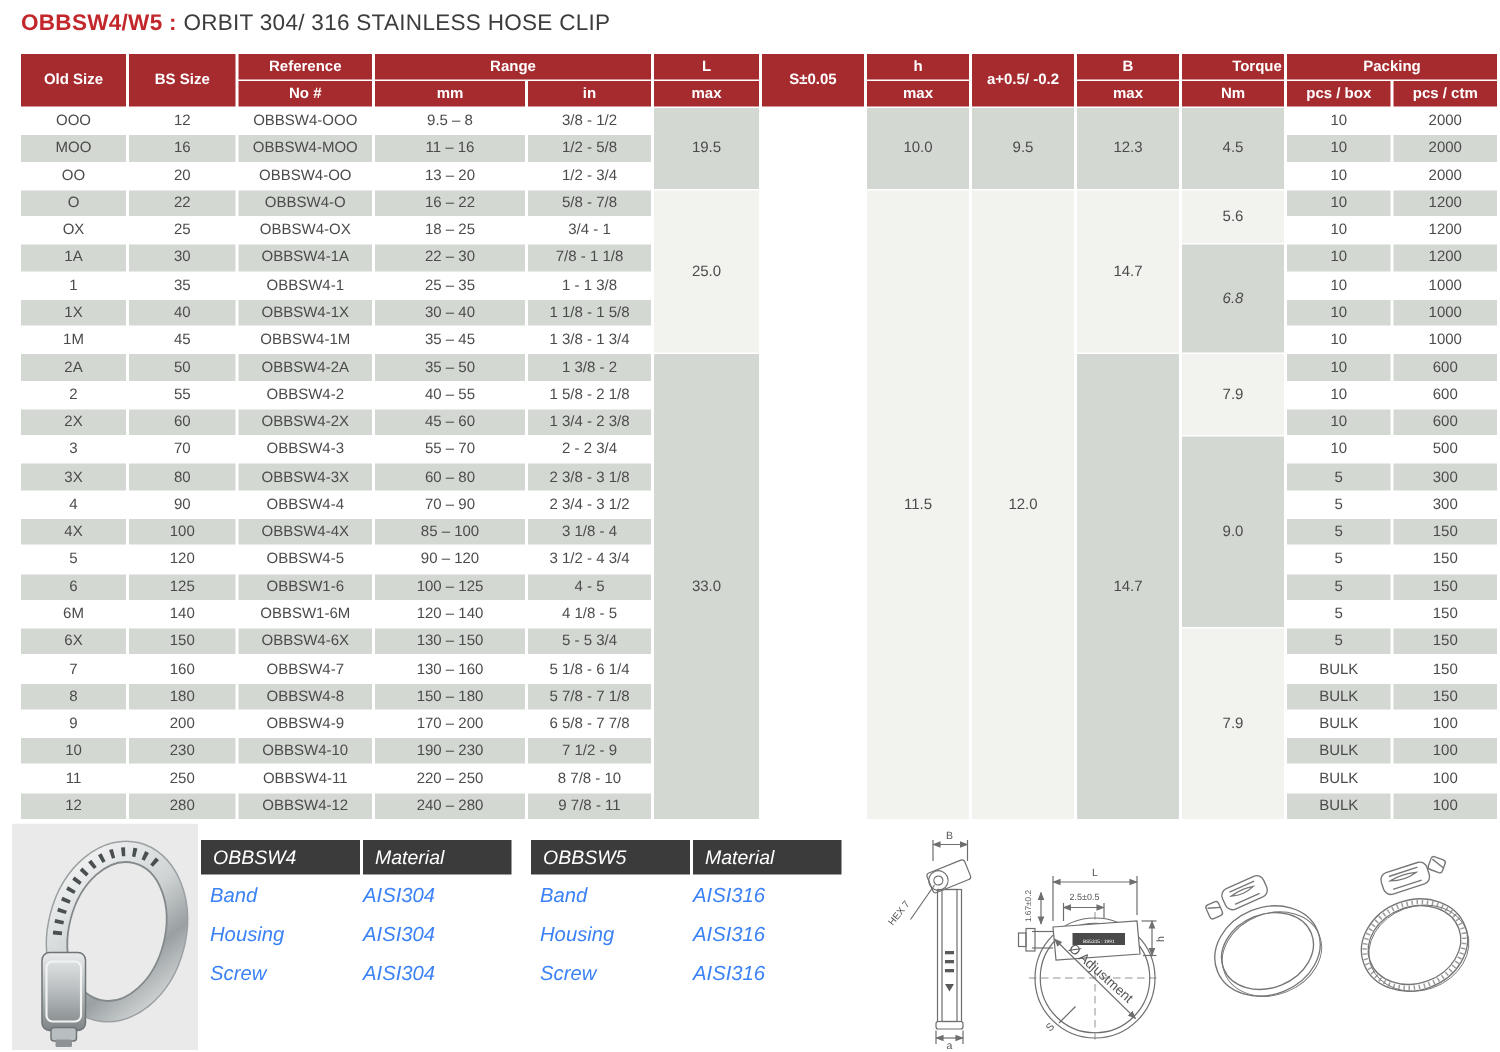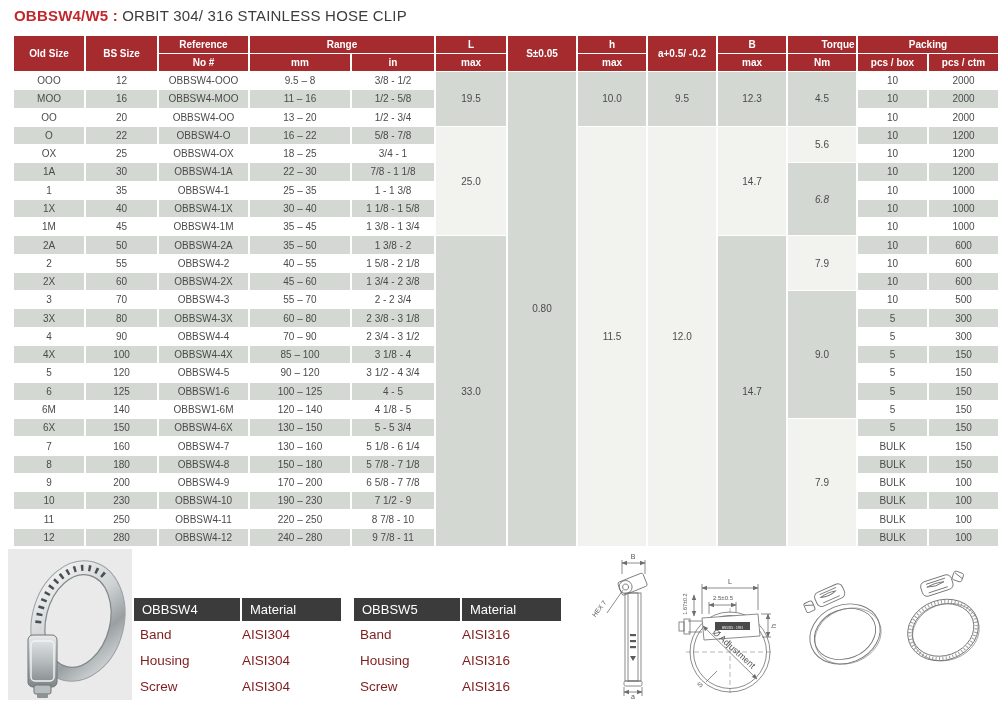--- a/index.html
+++ b/index.html
@@ -19,26 +19,26 @@
     column-gap:2px;row-gap:1px;background:#ffffff;
   }
   .hcell{background:#a62b2f;color:#fff;display:flex;align-items:center;justify-content:center;
     font-weight:bold;font-size:10px;white-space:nowrap;}
   .cell{display:flex;align-items:center;justify-content:center;font-size:10px;color:#4b4b4b;
     background:#ffffff;white-space:nowrap;}
   .shade{background:#d3d8d2;}
   .lightx{background:#f2f2ef;}
   
   .photo-box{position:absolute;left:8px;top:549px;width:124px;height:151px;}
-  .mat-table{position:absolute;top:598px;width:207px;}
+  .mat-table{position:absolute;top:560px;width:207px;font-style:italic;}
   .mat-head{display:grid;grid-template-columns:106px 99px;column-gap:2px;}
   .mat-head div{background:#3b3b3b;color:#fff;font-size:13px;height:23px;display:flex;
     align-items:center;padding-left:8px;}
   .mat-row{display:grid;grid-template-columns:108px 99px;height:26px;align-items:center;
-    font-size:13.5px;color:#7f1d1d;}
+    font-size:13.5px;color:#3b82f6;}
   .mat-row .lab{padding-left:6px;}
   #mat1{left:134px;} #mat2{left:354px;}
   .tech-drawing{position:absolute;left:588px;top:548px;}
   .clip-sketch-a{position:absolute;left:795px;top:566px;}
   .clip-sketch-b{position:absolute;left:893px;top:560px;}
   svg text{font-family:"Liberation Sans", sans-serif;}
 </style>
 </head>
 <body>
 
@@ -246,21 +246,20 @@
     <div class="cell shade" style="grid-area: 28 / 1;">12</div>
     <div class="cell shade" style="grid-area: 28 / 2;">280</div>
     <div class="cell shade" style="grid-area: 28 / 3;">OBBSW4-12</div>
     <div class="cell shade" style="grid-area: 28 / 4;">240 – 280</div>
     <div class="cell shade" style="grid-area: 28 / 5;">9  7/8 - 11</div>
     <div class="cell shade" style="grid-area: 28 / 12;">BULK</div>
     <div class="cell shade" style="grid-area: 28 / 13;">100</div>
     <div class="cell shade" style="grid-area: 3 / 6 / span 3;">19.5</div>
     <div class="cell lightx" style="grid-area: 6 / 6 / span 6;">25.0</div>
     <div class="cell shade" style="grid-area: 12 / 6 / span 17;">33.0</div>
-    <div class="cell shade" style="grid-area: 3 / 7 / span 26;">0.80</div>
     <div class="cell shade" style="grid-area: 3 / 8 / span 3;">10.0</div>
     <div class="cell lightx" style="grid-area: 6 / 8 / span 23;">11.5</div>
     <div class="cell shade" style="grid-area: 3 / 9 / span 3;">9.5</div>
     <div class="cell lightx" style="grid-area: 6 / 9 / span 23;">12.0</div>
     <div class="cell shade" style="grid-area: 3 / 10 / span 3; text-align: center;">12.3</div>
     <div class="cell lightx" style="grid-area: 6 / 10 / span 6;">14.7</div>
     <div class="cell shade" style="grid-area: 12 / 10 / span 17;">14.7</div>
     <div class="cell shade" style="grid-area: 3 / 11 / span 3;">4.5</div>
     <div class="cell lightx" style="grid-area: 6 / 11 / span 2;">5.6</div>
     <div class="cell shade" style="grid-area: 8 / 11 / span 4; font-style: italic;">6.8</div>

